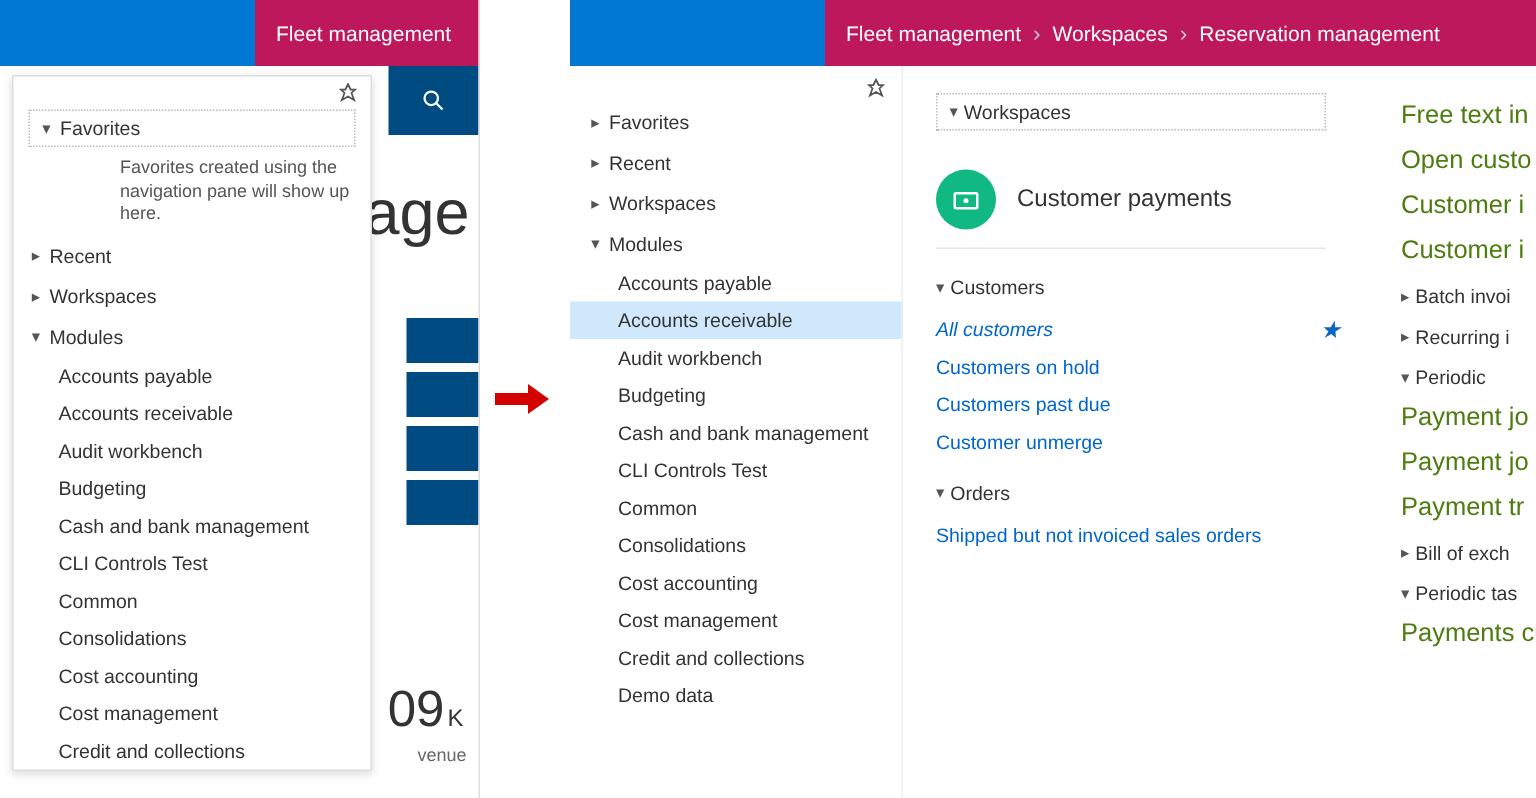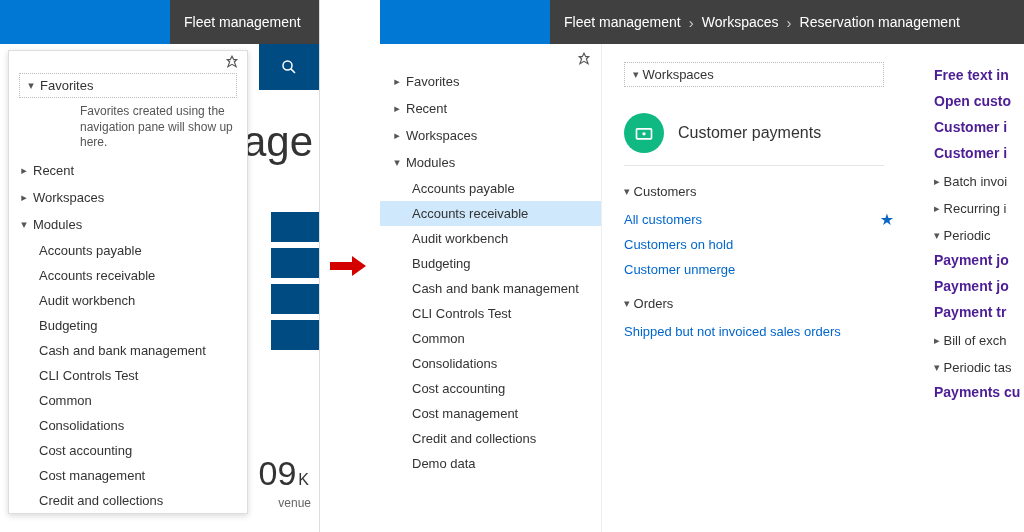--- a/index.html
+++ b/index.html
@@ -29,21 +29,21 @@
   .topbar {
     display: flex;
     height: 44px;
     width: 100%;
   }
   .topbar .brand {
     background: #0078d4;
     flex: 0 0 auto;
   }
   .topbar .breadcrumb {
-    background: #404040;
+    background: #be185d;
     color: #fff;
     flex: 1;
     display: flex;
     align-items: center;
     padding: 0 14px;
     font-size: 14px;
     white-space: nowrap;
     overflow: hidden;
   }
   .topbar .breadcrumb .sep {
@@ -245,42 +245,42 @@
   .linklist a {
     display: block;
     color: #0066cc;
     text-decoration: none;
     padding: 5px 0;
     font-size: 13px;
   }
   .starrow {
     display: flex; align-items: center;
     width: 270px;
+    font-style: italic;
   }
   .starrow .star {
     margin-left: auto;
     color: #0a66c2;
     font-size: 16px;
   }
 
   
   .farcol {
     width: 90px;
     padding: 18px 0 0 0;
     position: relative;
     overflow: hidden;
     white-space: nowrap;
   }
   .farcol .lnk {
-    color: #4c1d95;
+    color: #4d7c0f;
     padding: 5px 0;
-    font-size: 14px;
+    font-size: 17px;
     display: block;
     cursor: default;
-    font-weight: bold;
   }
   .farcol .grp {
     display: flex; align-items: center;
     color: #333;
     padding: 8px 0 4px 0;
     font-size: 13px;
   }
   .farcol .grp .tri { font-size: 11px; margin-right:4px; color:#555; }
 
 </style>
@@ -437,20 +437,21 @@
         <div class="group-hdr" style="margin-top:18px;">
           <span class="tri">▾</span>
           <span>Customers</span>
         </div>
         <div class="linklist">
           <div class="starrow">
             <a>All customers</a>
             <span class="star">★</span>
           </div>
           <a>Customers on hold</a>
+          <a>Customers past due</a>
           <a>Customer unmerge</a>
         </div>
 
         <div class="group-hdr" style="margin-top:14px;">
           <span class="tri">▾</span>
           <span>Orders</span>
         </div>
         <div class="linklist">
           <a>Shipped but not invoiced sales orders</a>
         </div>

